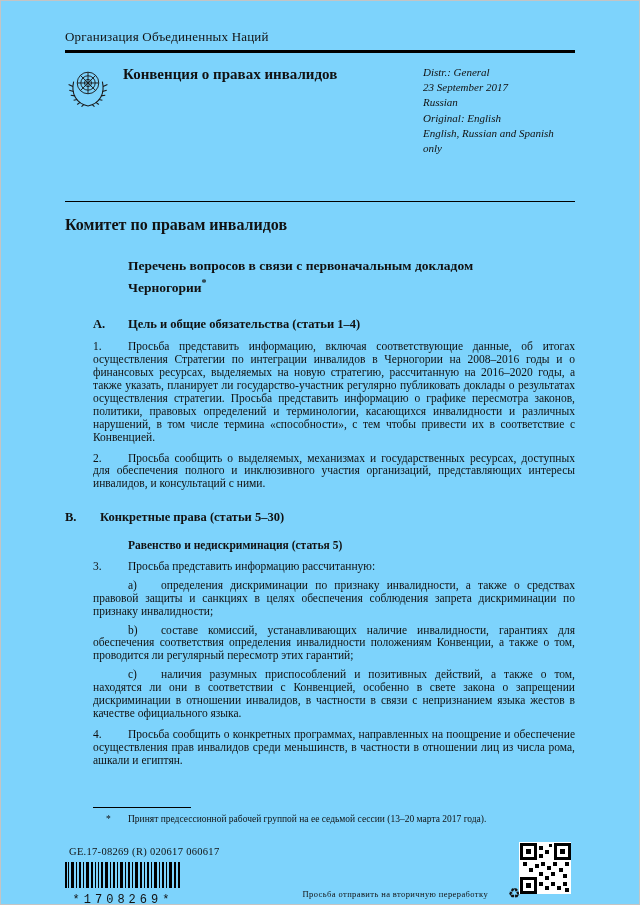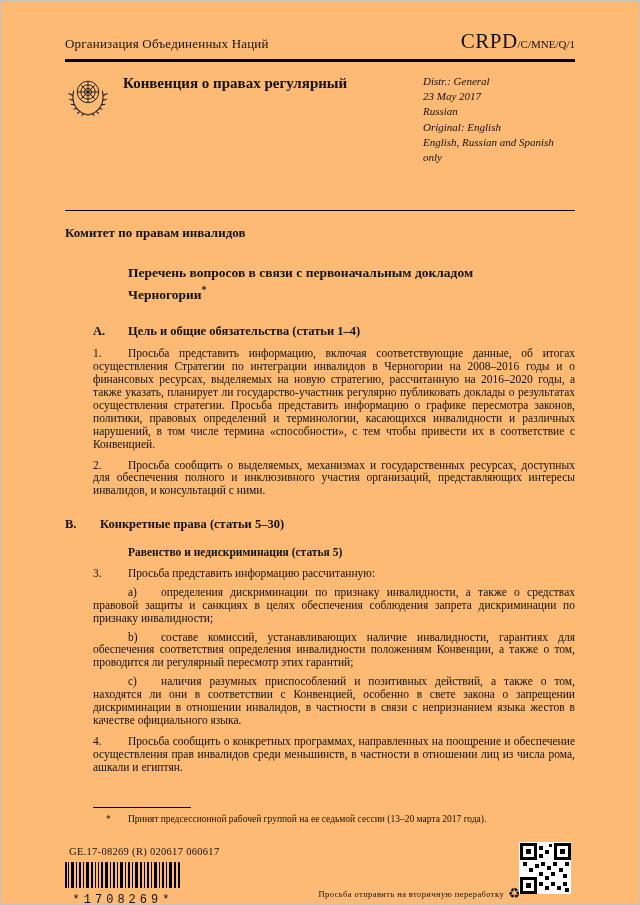--- a/index.html
+++ b/index.html
@@ -2,21 +2,21 @@
 <html lang="ru"><head>
 <meta charset="utf-8">
 <style>
   * { margin: 0; padding: 0; box-sizing: border-box; }
   html, body { background: #e9e9e9; }
   .page {
     position: relative;
     width: 640px;
     height: 905px;
     margin: 0 auto;
-    background: #fdba74;
+    background: #7dd3fc;
     border: 1px solid #c4c4c4;
     font-family: "Liberation Serif", "DejaVu Serif", serif;
     color: #111;
     overflow: hidden;
   }
   .inner { padding: 28px 64px 0 64px; }
 
   
   .header-row { display: flex; justify-content: space-between; align-items: baseline; }
   .org-name { font-size: 13px; letter-spacing: 0.2px; }
@@ -24,21 +24,21 @@
   .doc-symbol .sym-main { font-size: 21px; letter-spacing: 0.5px; }
   .doc-symbol .sym-sub { font-size: 11px; }
   .rule-thick { border-top: 3px solid #000; margin-top: 5px; }
   .masthead { display: flex; margin-top: 10px; min-height: 138px; }
   .emblem { width: 58px; flex: 0 0 58px; padding-top: 2px; }
   .conv-title { width: 255px; font-size: 15px; font-weight: bold; line-height: 1.25; padding-top: 2px; }
   .distr-block { margin-left: auto; width: 152px; font-size: 11px; line-height: 1.38; padding-top: 2px; font-style: italic; }
   .rule-thin { border-top: 1px solid #000; }
 
   
-  .committee { margin-top: 14px; font-size: 13px; font-weight: bold; }
+  .committee { margin-top: 14px; font-size: 16px; font-weight: bold; }
   .doc-title { margin: 22px 0 0 63px; width: 380px; font-size: 13.5px; font-weight: bold; line-height: 1.45; }
   .fn-ref { font-size: 10px; vertical-align: super; }
 
   .sec-heading { display: flex; margin: 20px 0 0 28px; font-size: 12.5px; font-weight: bold; }
   .sec-label { flex: 0 0 35px; }
   .sec-title { flex: 1; }
 
   .bodytext { font-size: 11.5px; line-height: 1.13; text-align: justify; }
   .para { margin: 8px 0 0 28px; }
   .pnum { display: inline-block; width: 35px; }
@@ -48,33 +48,32 @@
 
   
   .footnote-block { position: absolute; left: 64px; right: 64px; top: 806px; }
   .fn-rule { margin-left: 28px; width: 98px; border-top: 1px solid #000; }
   .footnote { position: relative; margin: 5px 60px 0 63px; font-size: 9.5px; line-height: 1.3; text-align: justify; }
   .fn-marker { position: absolute; left: -22px; top: 0; }
 
   .ge-line { position: absolute; left: 68px; top: 845px; font-size: 10.5px; letter-spacing: 0.3px; }
   .barcode-wrap { position: absolute; left: 63px; top: 861px; width: 118px; text-align: center; }
   .barcode-text { font-family: "Liberation Mono", "DejaVu Sans Mono", monospace; font-size: 12px; letter-spacing: 4px; margin-top: 1px; }
-  .recycle-line { position: absolute; top: 886px; right: 118px; display: flex; align-items: center; gap: 4px; font-size: 8.5px; letter-spacing: 0.4px; }
+  .recycle-line { position: absolute; top: 886px; right: 118px; display: flex; align-items: center; gap: 20px; font-size: 8.5px; letter-spacing: 0.4px; }
   .recycle-glyph { font-size: 14px; line-height: 1; }
   .qr-wrap { position: absolute; top: 841px; left: 518px; }
 </style>
 </head>
 <body>
 
 <div class="page">
   <div class="inner">
 
     <div class="header-row">
       <div class="org-name">Организация Объединенных Наций</div>
-      <div class="doc-symbol"><span class="sym-main">CRPD</span><span class="sym-sub">/C/MNE/Q/1</span></div>
     </div>
     <div class="rule-thick"></div>
 
     <div class="masthead">
       <div class="emblem">
         <svg width="46" height="46" viewBox="0 0 64 64" aria-hidden="true">
           <g stroke="#1a1a1a" fill="none" stroke-width="1.3">
             <circle cx="32" cy="25" r="15"></circle>
             <circle cx="32" cy="25" r="10"></circle>
             <circle cx="32" cy="25" r="5"></circle>
@@ -95,24 +94,24 @@
             <line x1="26" y1="55" x2="23" y2="58"></line>
             <line x1="53" y1="30" x2="59" y2="27"></line>
             <line x1="52" y1="37" x2="58" y2="35"></line>
             <line x1="50" y1="43" x2="56" y2="42"></line>
             <line x1="47" y1="48" x2="52" y2="49"></line>
             <line x1="43" y1="52" x2="47" y2="55"></line>
             <line x1="38" y1="55" x2="41" y2="58"></line>
           </g>
         </svg>
       </div>
-      <div class="conv-title">Конвенция о правах регулярный</div>
+      <div class="conv-title">Конвенция о правах инвалидов</div>
       <div class="distr-block">
         <div>Distr.: General</div>
-        <div>23 May 2017</div>
+        <div>23 September 2017</div>
         <div>Russian</div>
         <div>Original: English</div>
         <div>English, Russian and Spanish</div>
         <div>only</div>
       </div>
     </div>
     <div class="rule-thin"></div>
 
     <div class="committee">Комитет по правам инвалидов</div>
     <h1 class="doc-title"><span>Перечень вопросов в связи с первоначальным докладом Черногории</span><span class="fn-ref">*</span></h1>

